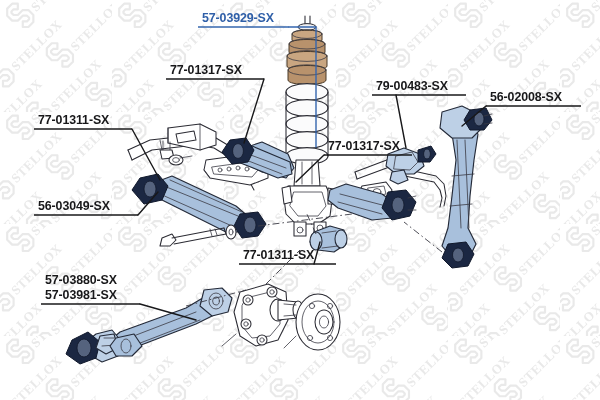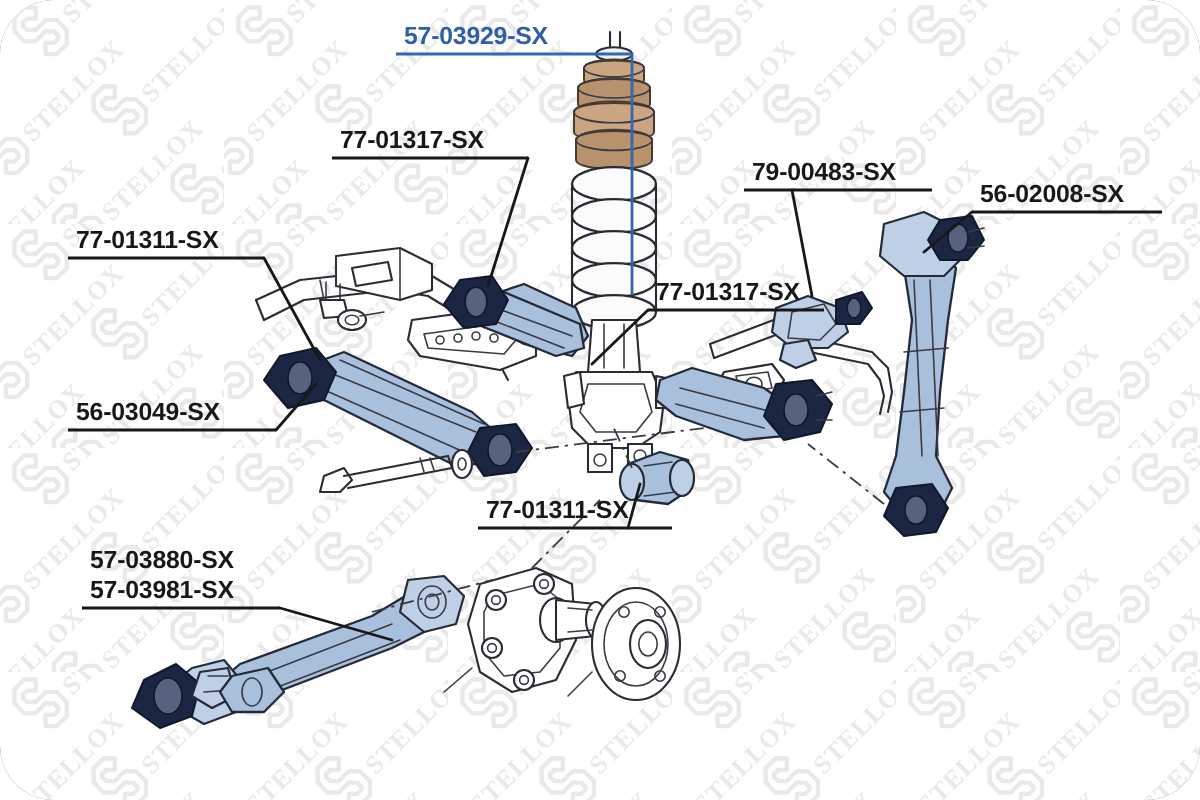--- a/index.html
+++ b/index.html
@@ -10,21 +10,20 @@
   }
   body {
     font-family: "Liberation Sans", sans-serif;
   }
   #diagram-root {
     position: relative;
     width: 600px;
     height: 400px;
     background: #a21caf;
     overflow: hidden;
-    border-radius: 27px;
   }
   #diagram-svg {
     position: absolute;
     top: 0;
     left: 0;
     width: 600px;
     height: 400px;
     display: block;
   }
   .wm-text {

